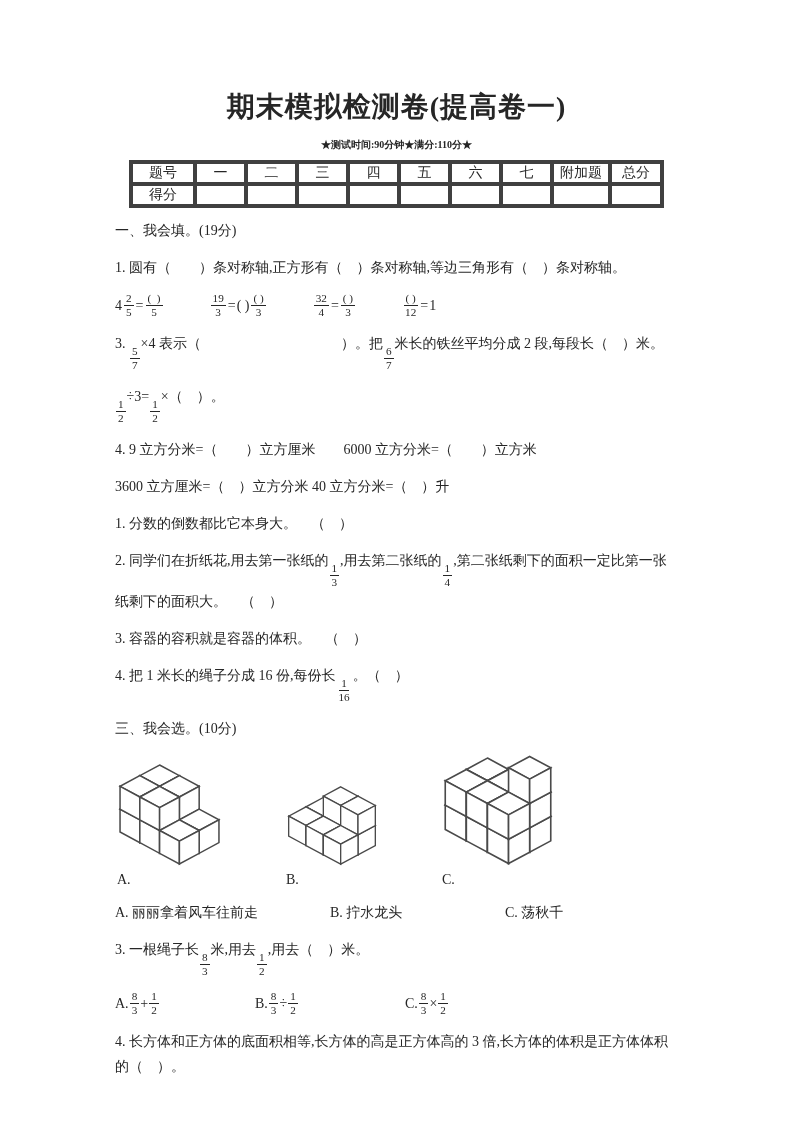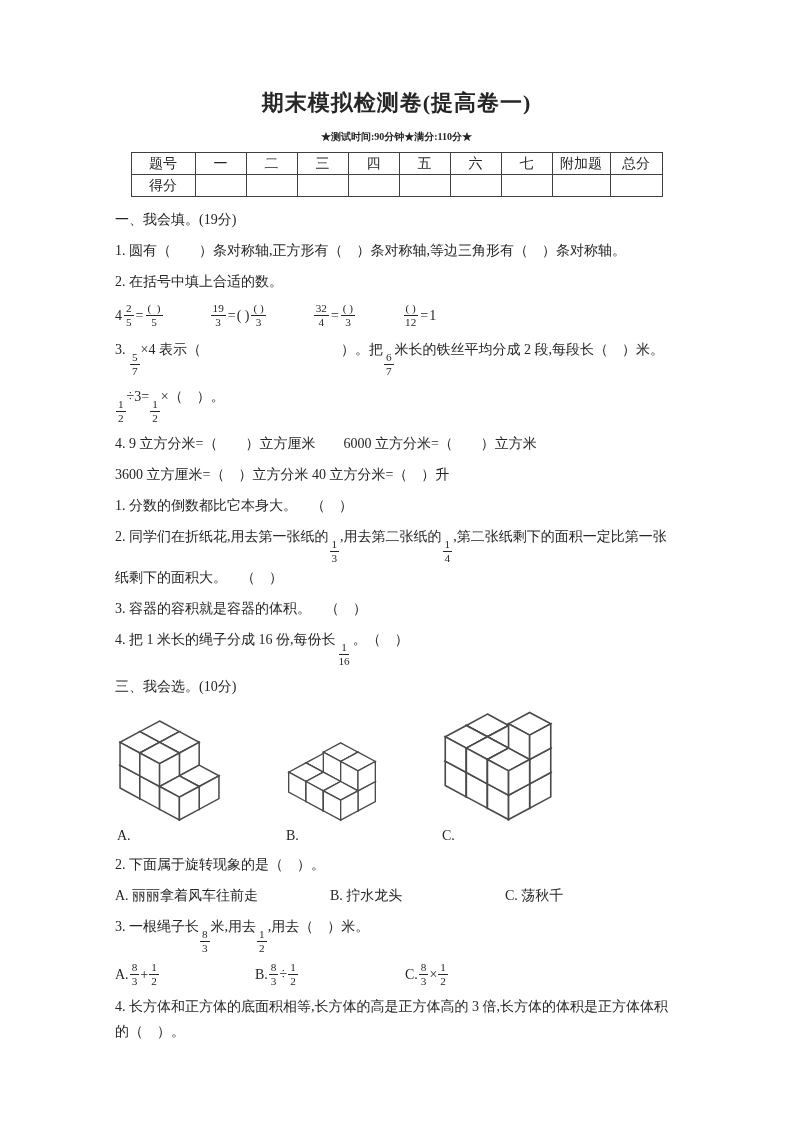--- a/index.html
+++ b/index.html
@@ -3,25 +3,25 @@
 <meta charset="utf-8">
 <style>
   * { box-sizing: border-box; }
   html, body { margin: 0; padding: 0; background: #fff; }
   .page {
     width: 793px; height: 1122px; background: #fff; overflow: hidden;
     font-family: "Liberation Serif", "DejaVu Serif", serif;
     color: #262626; position: relative;
   }
   .content { padding: 88px 115px 0 115px; }
-  .title { font-size: 22px; font-weight: bold; text-align: center; margin: 0 0 12px 0; letter-spacing: 1px; }
+  .title { font-size: 28px; font-weight: bold; text-align: center; margin: 0 0 12px 0; letter-spacing: 1px; }
   .subtitle { font-size: 10px; font-weight: bold; text-align: center; margin: 0 0 8px 0; }
   table.score-table { border-collapse: collapse; table-layout: fixed; width: 531px; margin: 0 auto 10px auto; }
-  table.score-table td { border: 1px solid #404040; height: 22px; text-align: center; font-size: 14px; padding: 0 2px; overflow: hidden; }
-  .line { font-size: 14px; line-height: 25px; margin: 6px 0; }
+  table.score-table td { border: 4px solid #404040; height: 22px; text-align: center; font-size: 14px; padding: 0 2px; overflow: hidden; }
+  .line { font-size: 14px; line-height: 25px; margin: 12px 0; }
   .sec { margin-top: 6px; }
   .frac { display: inline-flex; flex-direction: column; align-items: center; vertical-align: -0.65em; font-size: 0.8em; line-height: 1.15; margin: 0 1px; }
   .frac .fn { border-bottom: 1px solid currentColor; padding: 0 2px; }
   .frac .fd { padding: 0 2px; }
   .frac-row { display: flex; gap: 46px; margin: 8px 0; align-items: center; }
   .fitem { display: inline-flex; align-items: center; gap: 1px; }
   .figures { display: flex; align-items: flex-end; gap: 64px; margin: 10px 0 8px 2px; }
   .fig { margin: 0; display: flex; flex-direction: column; }
   .fig figcaption { font-size: 14px; margin-top: 5px; }
   .opt-row { display: flex; }
@@ -74,21 +74,20 @@
           <td></td>
           <td></td>
           <td></td>
           <td></td>
         </tr>
       </tbody>
     </table>
 
     <div class="line sec">一、我会填。(19分)</div>
     <div class="line">1. 圆有（　　）条对称轴,正方形有（　）条对称轴,等边三角形有（　）条对称轴。</div>
-    <div class="line">2. 在括号中填上合适的数。</div>
 
     <div class="line frac-row">
       <span class="fitem">
         <span>4</span>
           <span class="frac">
             <span class="fn">2</span>
             <span class="fd">5</span>
           </span>
           <span>=</span>
           <span class="frac">
@@ -276,21 +275,20 @@
             <polygon points="0,21 13,28 13,43 0,36" fill="#ffffff" stroke="#4a4a4a" stroke-width="1"></polygon>
             <polygon points="13,28 26,21 26,36 13,43" fill="#ffffff" stroke="#4a4a4a" stroke-width="1"></polygon>
             <polygon points="13,-1 26,6 13,13 0,6" fill="#ffffff" stroke="#4a4a4a" stroke-width="1"></polygon>
             <polygon points="0,6 13,13 13,28 0,21" fill="#ffffff" stroke="#4a4a4a" stroke-width="1"></polygon>
             <polygon points="13,13 26,6 26,21 13,28" fill="#ffffff" stroke="#4a4a4a" stroke-width="1"></polygon>
           </svg>
         <figcaption>C.</figcaption>
       </figure>
     </div>
 
-    <div class="line">2. 下面属于旋转现象的是（　）。</div>
     <div class="line opt-row">
       <span class="opt w215">A. 丽丽拿着风车往前走</span>
       <span class="opt w175">B. 拧水龙头</span>
       <span class="opt">C. 荡秋千</span>
     </div>
 
     <div class="line">
       <span>3. 一根绳子长</span><span class="frac">
           <span class="fn">8</span>
           <span class="fd">3</span>

